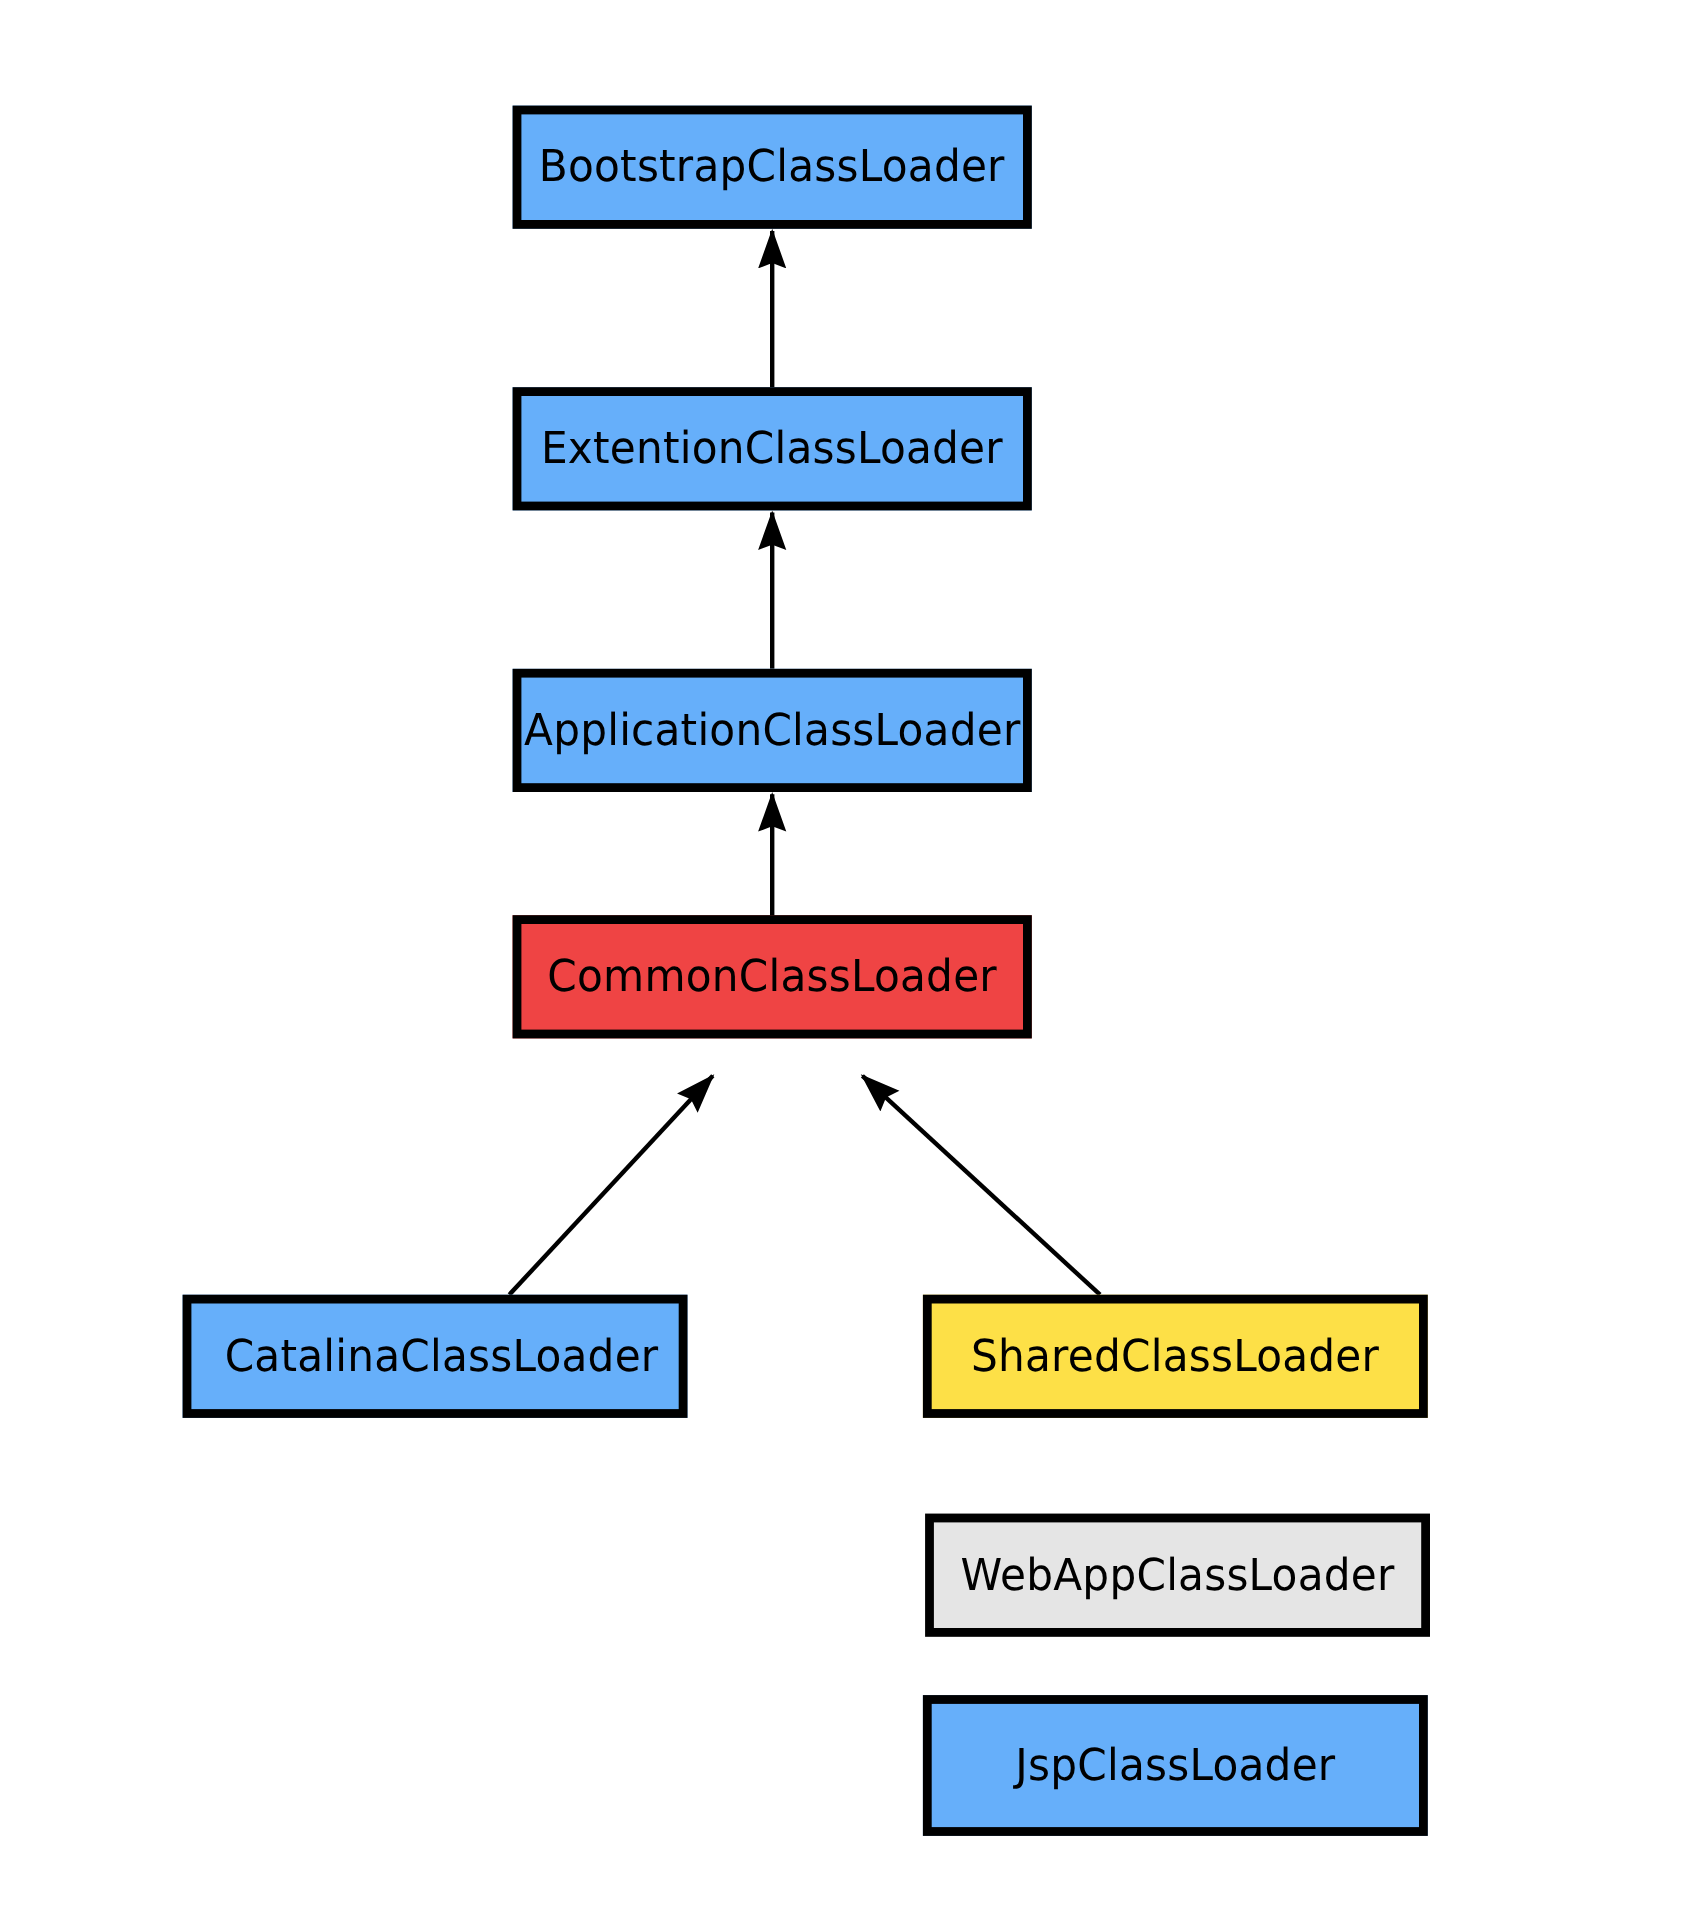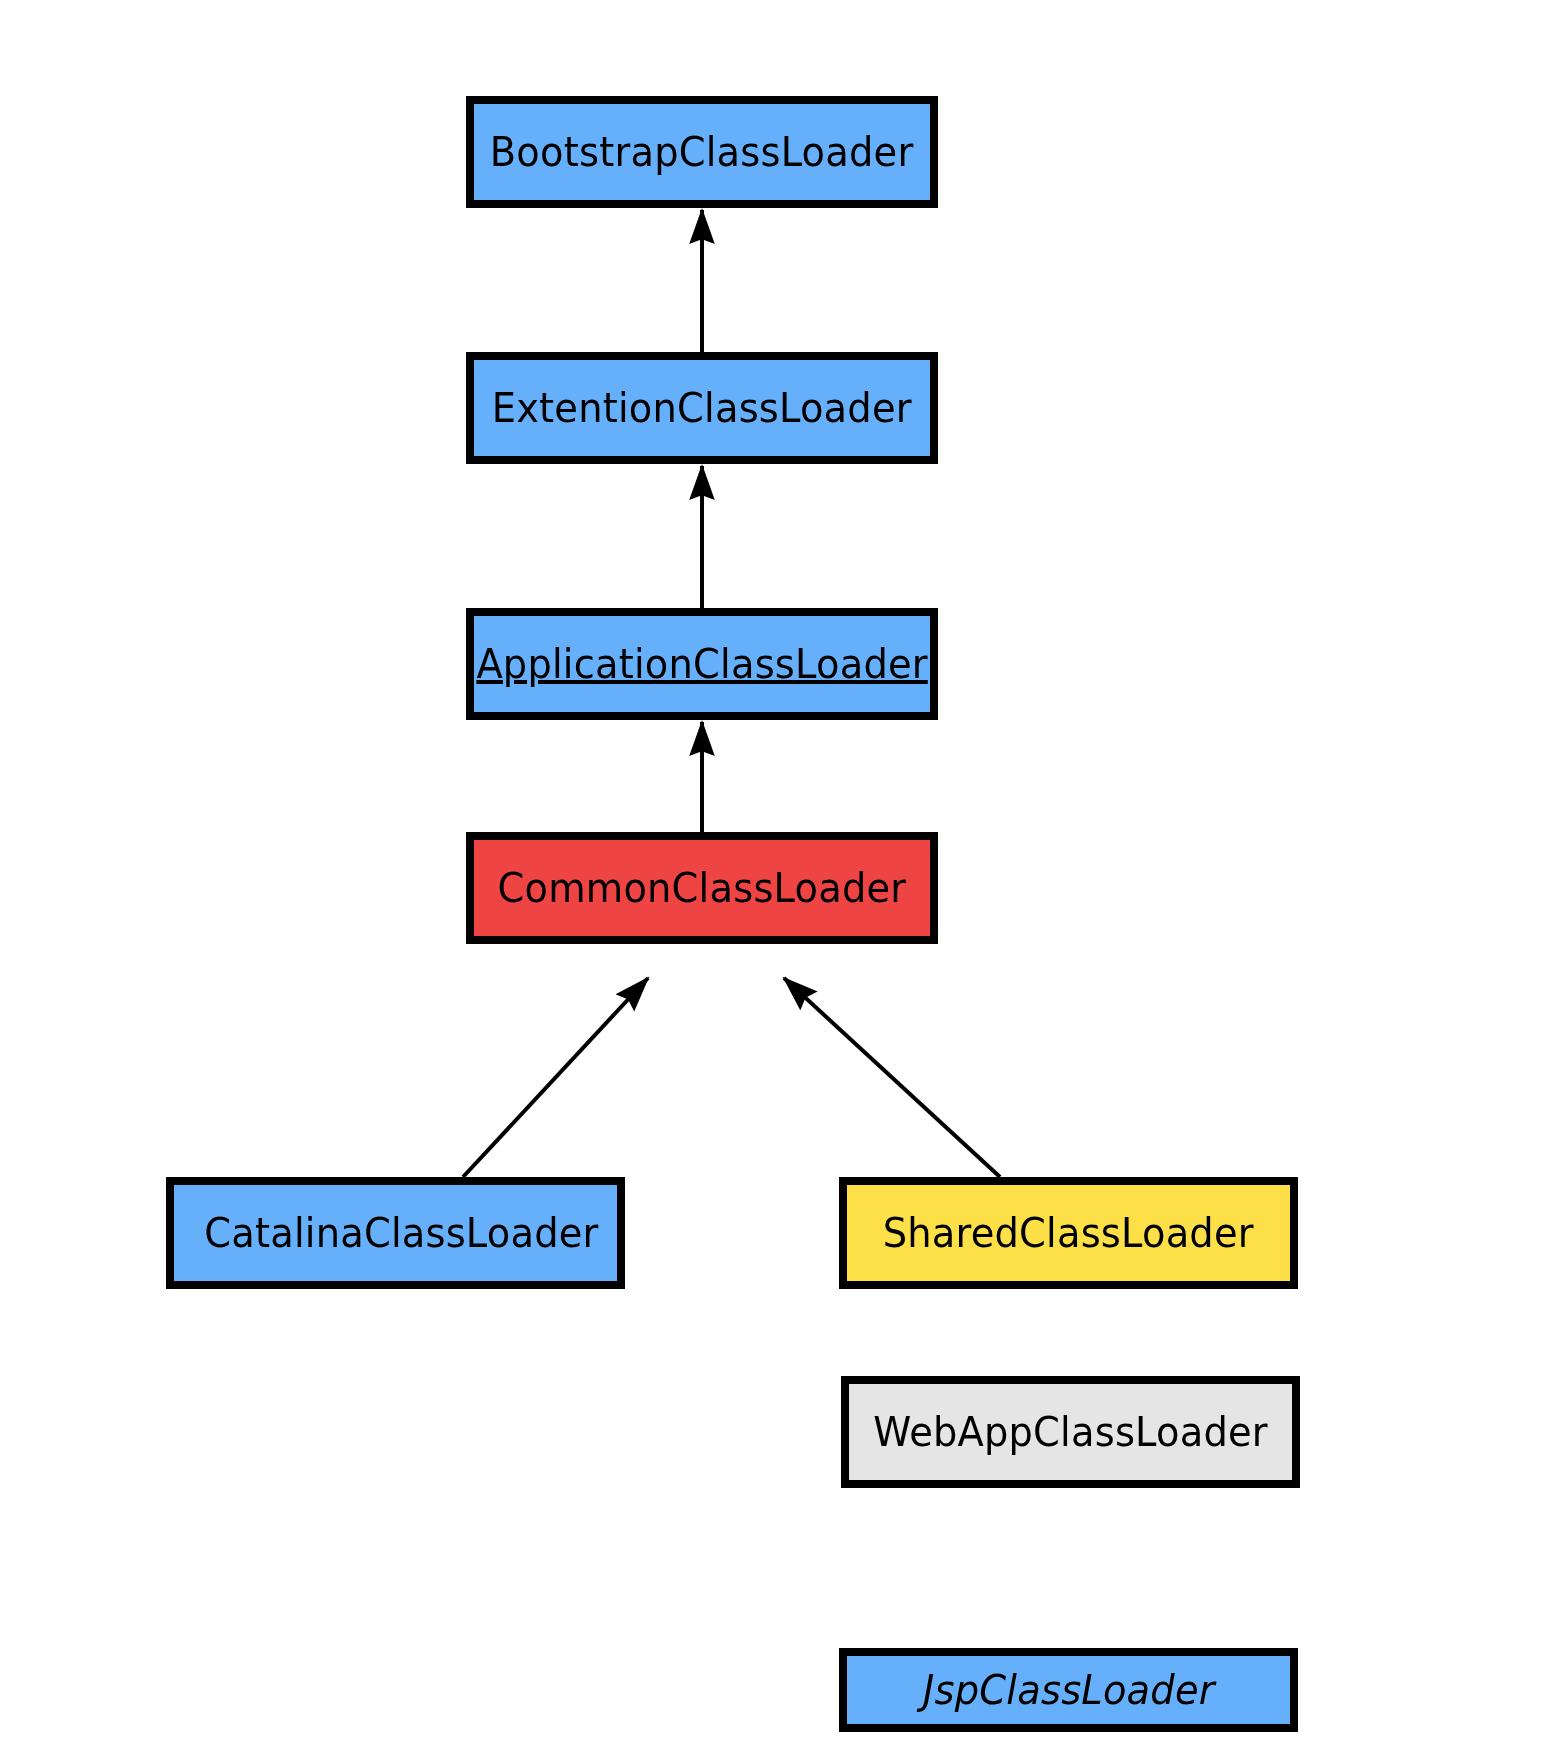--- a/index.html
+++ b/index.html
@@ -62,33 +62,33 @@
       </g>
   </svg>
 
   <div id="nodes">
       <div class="node" style="left: 466px; top: 96px; width: 472px; height: 112px; background: rgb(102, 175, 250); border-color: rgb(0, 0, 0);">
         <span class="node-label">BootstrapClassLoader</span>
       </div>
       <div class="node" style="left: 466px; top: 352px; width: 472px; height: 112px; background: rgb(102, 175, 250); border-color: rgb(0, 0, 0);">
         <span class="node-label">ExtentionClassLoader</span>
       </div>
-      <div class="node" style="left: 466px; top: 608px; width: 472px; height: 112px; background: rgb(102, 175, 250); border-color: rgb(0, 0, 0); text-decoration: underline;">
+      <div class="node" style="left: 466px; top: 608px; width: 472px; height: 112px; background: rgb(102, 175, 250); border-color: rgb(0, 0, 0);">
         <span class="node-label">ApplicationClassLoader</span>
       </div>
       <div class="node" style="left: 466px; top: 832px; width: 472px; height: 112px; background: #ef4444; border-color: rgb(0, 0, 0);">
         <span class="node-label">CommonClassLoader</span>
       </div>
       <div class="node" style="left: 166px; top: 1177px; width: 459px; height: 112px; background: rgb(102, 175, 250); border-color: rgb(0, 0, 0); padding-left: 12px;">
         <span class="node-label">CatalinaClassLoader</span>
       </div>
       <div class="node" style="left: 839px; top: 1177px; width: 459px; height: 112px; background: #fde047; border-color: rgb(0, 0, 0);">
         <span class="node-label">SharedClassLoader</span>
       </div>
       <div class="node" style="left: 841px; top: 1376px; width: 459px; height: 112px; background: #e5e5e5; border-color: rgb(0, 0, 0);">
         <span class="node-label">WebAppClassLoader</span>
       </div>
-      <div class="node" style="left: 839px; top: 1648px; width: 459px; height: 84px; background: rgb(102, 175, 250); border-color: rgb(0, 0, 0); font-style: italic;">
+      <div class="node" style="left: 839px; top: 1541px; width: 459px; height: 128px; background: rgb(102, 175, 250); border-color: rgb(0, 0, 0);">
         <span class="node-label">JspClassLoader</span>
       </div>
     </div>
 
 </div>
 
 </body></html>

